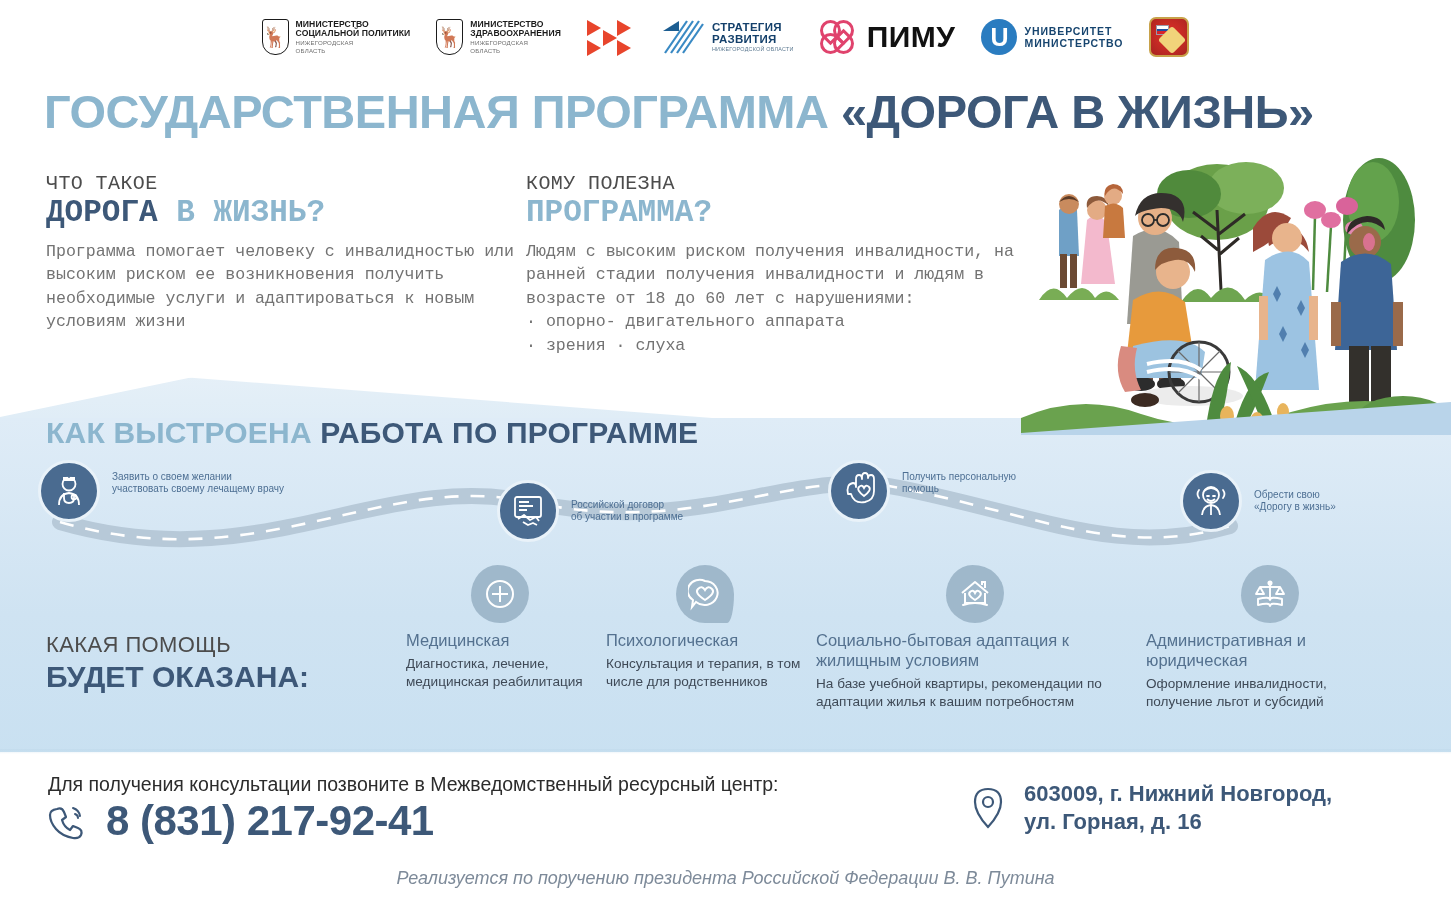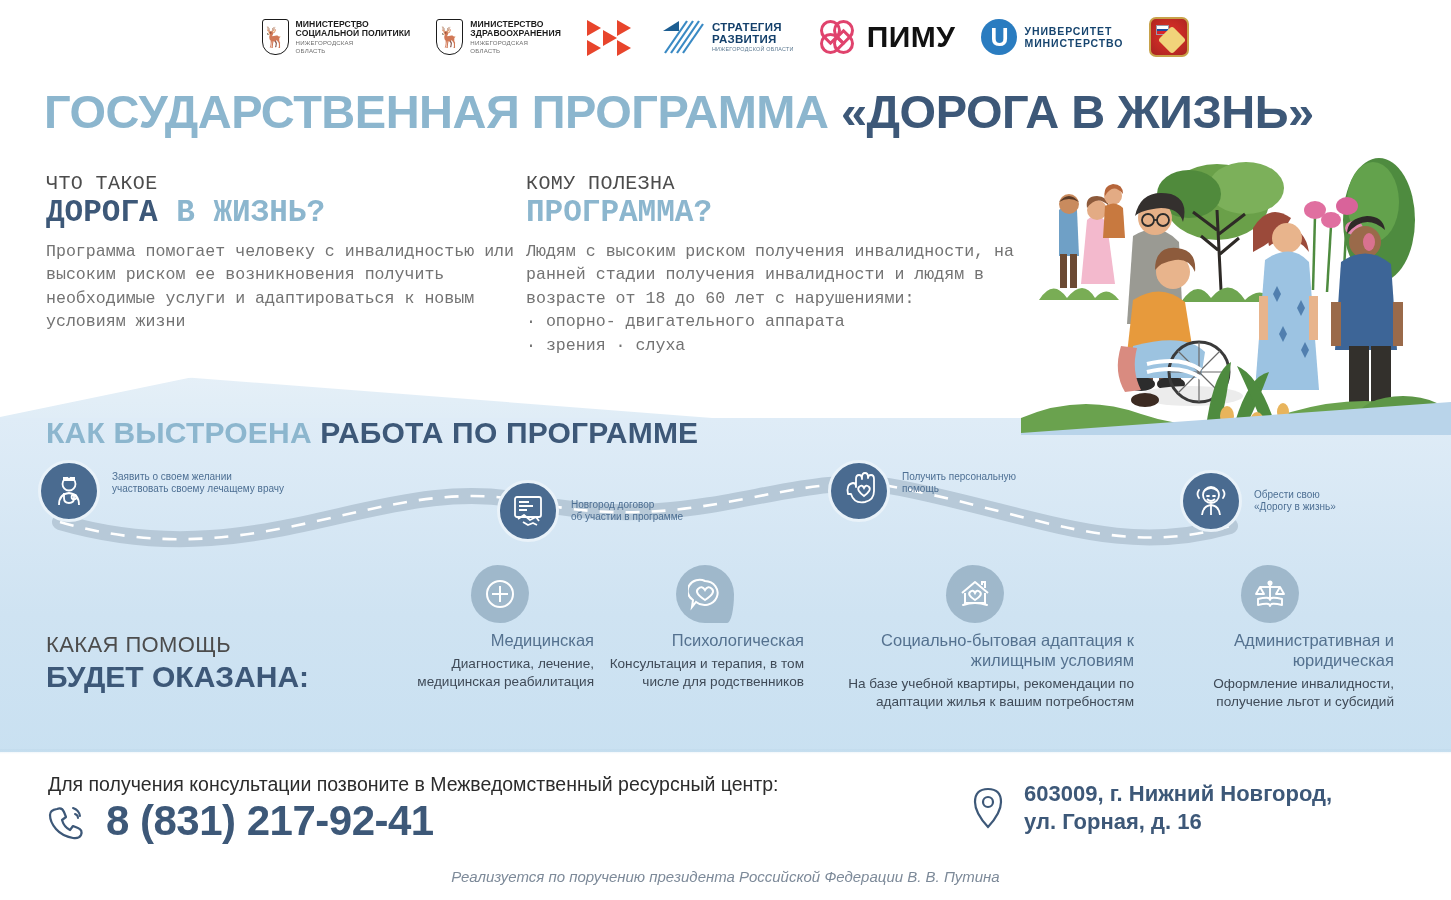--- a/index.html
+++ b/index.html
@@ -164,21 +164,21 @@
   .step-4 { left: 1180px; top: 470px; }
   .step-1 .step-label, .step-3 .step-label { margin-top: -16px; }
 
   
   .help-title { position: absolute; left: 46px; top: 632px; z-index: 20; }
   .help-title .k { font-size: 22px; color: #4c4c4c; letter-spacing: .4px; }
   .help-title .b { font-size: 30px; font-weight: bold; color: #3d5878; margin-top: 2px; }
 
   .cards { position: absolute; left: 400px; top: 565px; width: 1030px; z-index: 20;
            display: flex; align-items: flex-start; }
-  .card { text-align: right; padding: 0 6px; }
+  .card { text-align: left; padding: 0 6px; }
   .card-icon {
     width: 58px; height: 58px; margin: 0 auto 8px auto; border-radius: 46% 54% 50% 50% / 52% 48% 52% 48%;
     background: #9fb8cb; display: flex; align-items: center; justify-content: center;
   }
   .card-icon.bubble { border-radius: 50% 50% 12% 50% / 50% 50% 50% 50%; }
   .card-title { font-size: 16.5px; color: #54718f; line-height: 1.2; margin-bottom: 4px; }
   .card-desc { font-size: 13.6px; color: #3f4a57; line-height: 1.33; }
   .c1 { width: 200px; }
   .c2 { width: 210px; }
   .c3 { width: 330px; }
@@ -192,21 +192,21 @@
   .f-phone-row {
     position: absolute; left: 46px; top: 800px; display: flex; align-items: center; gap: 20px; z-index: 20;
   }
   .f-phone { font-size: 42px; font-weight: bold; color: #3d5878; letter-spacing: -.5px; line-height: 1; }
   .f-addr-row {
     position: absolute; left: 968px; top: 780px; display: flex; align-items: center; gap: 16px; z-index: 20;
   }
   .f-addr { font-size: 22px; color: #3d5878; font-weight: bold; line-height: 1.25; white-space: nowrap; }
   .f-note {
     position: absolute; left: 0; top: 868px; width: 1451px; text-align: center;
-    font-size: 15px; font-style: italic; color: #7d8a99; z-index: 20;
+    font-size: 18px; font-style: italic; color: #7d8a99; z-index: 20;
   }
 </style>
 </head>
 <body>
 
 <div id="poster">
 
   <div class="bg-band-light"></div>
   <div class="bg-band-mid"></div>
   <div class="bg-white-wedge"></div>
@@ -458,21 +458,21 @@
   <div class="step step-2">
     <div class="step-circle">
       <svg width="38" height="38" viewBox="0 0 38 38" fill="none" stroke="#ffffff" stroke-width="1.8">
         <rect x="6" y="5" width="26" height="20" rx="2"></rect>
         <path d="M10 10 h10 M10 14 h14 M10 18 h8"></path>
         <path d="M9 27 l6 -4 6 5 6 -3 3 4" stroke-linejoin="round"></path>
         <path d="M14 30 l5 3 5 -2 4 2" stroke-linejoin="round"></path>
       </svg>
     </div>
     <div class="step-label">
-      <div>Новгород договор</div>
+      <div>Российской договор</div>
       <div>об участии в программе</div>
     </div>
   </div>
 
   <div class="step step-3">
     <div class="step-circle">
       <svg width="38" height="38" viewBox="0 0 38 38" fill="none" stroke="#ffffff" stroke-width="1.8">
         <path d="M8 22 q-2 -10 5 -11 q3 0 3 4 l0 -8 q0 -4 3 -4 q3 0 3 4 l0 -2 q0 -4 3 -4 q3 0 3 4 l0 1 q0 -3 3 -3 q3 0 3 4 l0 12 q0 9 -9 11 q-11 2 -14 -8 z" stroke-linejoin="round"></path>
         <path d="M24 16 q2 -4 5 -1 q3 3 -5 9 q-8 -6 -5 -9 q3 -3 5 1z"></path>
       </svg>

